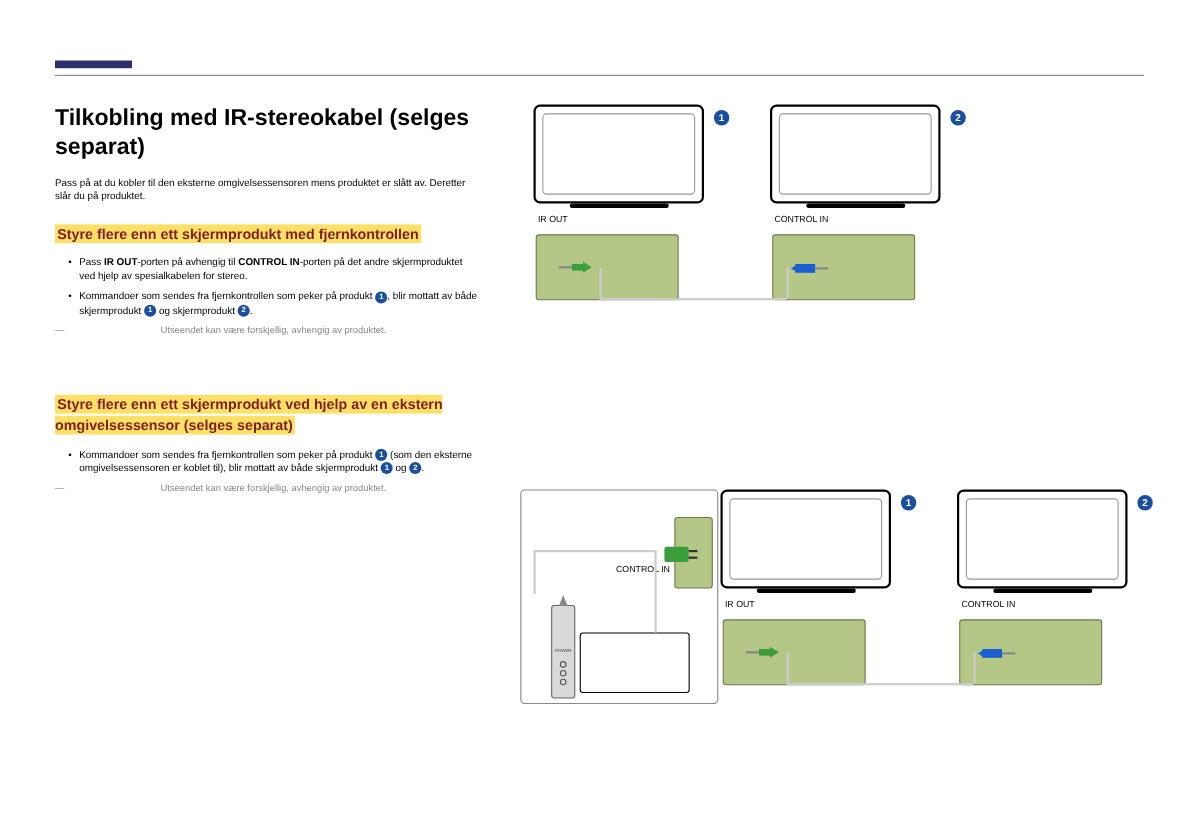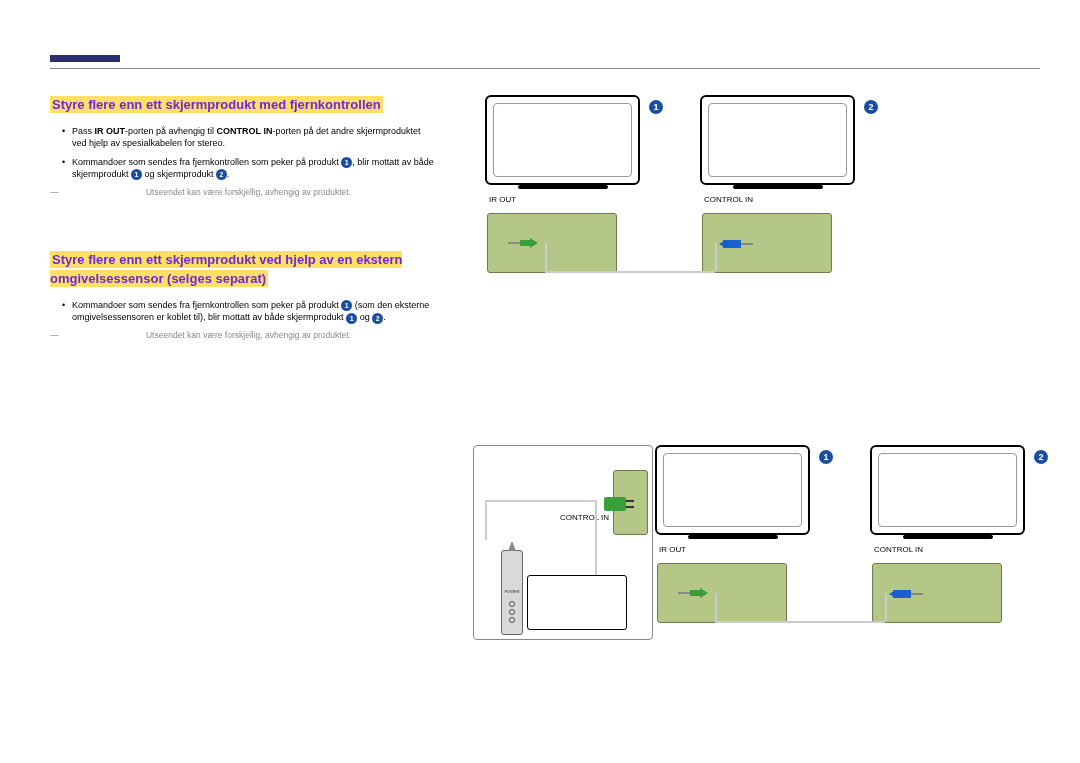--- a/index.html
+++ b/index.html
@@ -44,21 +44,21 @@
     margin-bottom: 12px;
   }
   .intro {
     font-size: 9px;
     line-height: 1.4;
     margin-bottom: 18px;
   }
   h2 {
     font-size: 13px;
     font-weight: bold;
-    color: #6d28d9;
+    color: #7f1d1d;
     background: #ffe066;
     display: inline;
     padding: 1px 2px;
     line-height: 1.5;
   }
   .h2-wrap { margin-bottom: 10px; }
   ul.bullets {
     list-style: none;
     padding-left: 12px;
     margin: 8px 0 6px 0;
@@ -265,20 +265,22 @@
   .plug-green::after { bottom: 3px; }
 </style>
 </head>
 <body>
 
 <div class="header-bar"></div>
 <div class="header-rule"></div>
 
 <div class="content">
   <div class="left-col">
+    <h1>Tilkobling med IR-stereokabel (selges separat)</h1>
+    <p class="intro">Pass på at du kobler til den eksterne omgivelsessensoren mens produktet er slått av. Deretter slår du på produktet.</p>
 
     <div class="h2-wrap">
       <h2>Styre flere enn ett skjermprodukt med fjernkontrollen</h2>
     </div>
     <ul class="bullets">
       <li>
         <span>Pass </span><b>IR OUT</b><span>-porten på avhengig til </span><b>CONTROL IN</b><span>-porten på det andre skjermproduktet ved hjelp av spesialkabelen for stereo.</span>
       </li>
       <li>
         <span>Kommandoer som sendes fra fjernkontrollen som peker på produkt </span><span class="circ-num">1</span><span>, blir mottatt av både skjermprodukt </span><span class="circ-num">1</span><span> og skjermprodukt </span><span class="circ-num">2</span><span>.</span>

